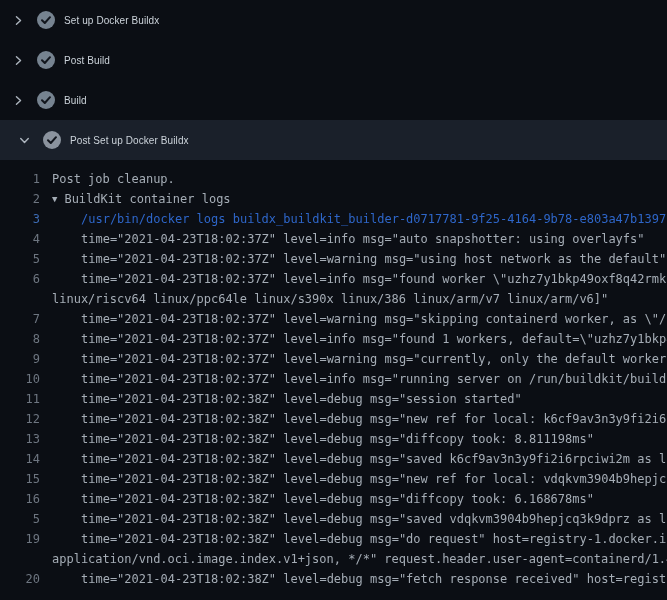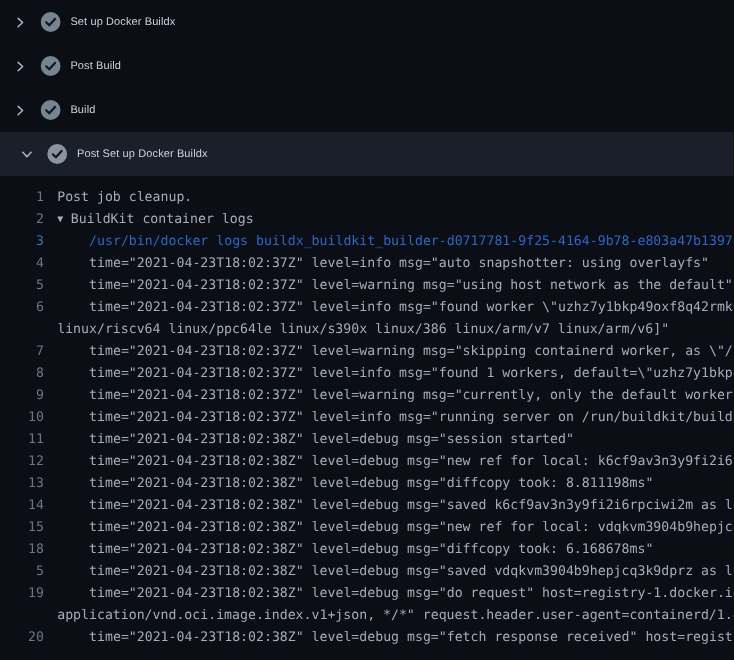--- a/index.html
+++ b/index.html
@@ -181,21 +181,21 @@
     <span class="log-num">14</span>
     <span class="log-text">time="2021-04-23T18:02:38Z" level=debug msg="saved k6cf9av3n3y9fi2i6rpciwi2m as loca</span>
   </div>
 
   <div class="log-row indent">
     <span class="log-num">15</span>
     <span class="log-text">time="2021-04-23T18:02:38Z" level=debug msg="new ref for local: vdqkvm3904b9hepjcq3k</span>
   </div>
 
   <div class="log-row indent">
-    <span class="log-num">18</span>
+    <span class="log-num">16</span>
     <span class="log-text">time="2021-04-23T18:02:38Z" level=debug msg="diffcopy took: 6.168678ms"</span>
   </div>
 
   <div class="log-row indent">
     <span class="log-num">5</span>
     <span class="log-text">time="2021-04-23T18:02:38Z" level=debug msg="saved vdqkvm3904b9hepjcq3k9dprz as loca</span>
   </div>
 
 
   <div class="log-row indent">

